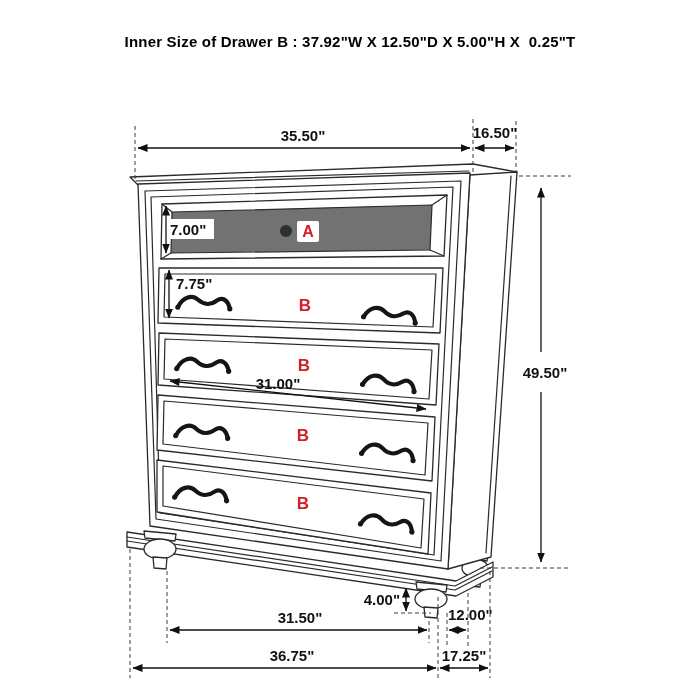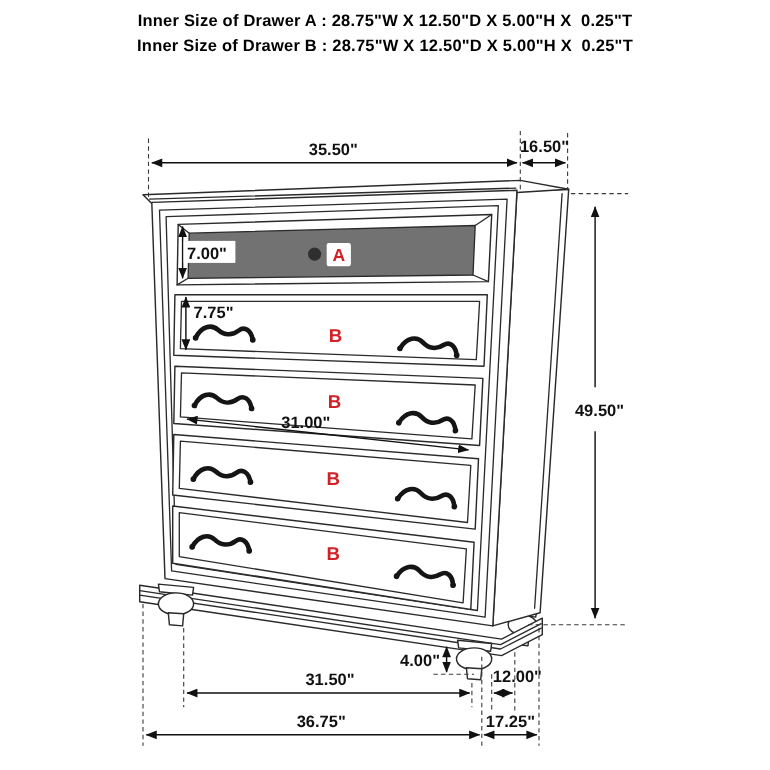--- a/index.html
+++ b/index.html
@@ -17,22 +17,21 @@
   text.d{font:700 15px "Liberation Sans",sans-serif;fill:#111}
   text.lab{font:700 17px "Liberation Sans",sans-serif}
   text.labA{font:700 16px "Liberation Sans",sans-serif}
   .hstroke{fill:none;stroke:#151515;stroke-width:4.2;stroke-linecap:round}
   .hdot{fill:#151515;stroke:none}
 </style>
 </head>
 <body>
 
 <div class="stage">
-  <div class="hdr" id="hdrA">Inner Size of Drawer A : 28.75"W X 12.50"D X 5.00"H X  0.25"T</div>
-  <div class="hdr" id="hdrB">Inner Size of Drawer B : 28.75"W X 12.50"D X 5.00"H X  0.25"T</div>
+  <div class="hdr" id="hdrB">Inner Size of Drawer B : 37.92"W X 12.50"D X 5.00"H X  0.25"T</div>
 
   <svg width="700" height="700" viewBox="0 0 700 700">
     <defs>
       <marker id="mE" orient="auto" markerUnits="userSpaceOnUse" markerWidth="11" markerHeight="9" refX="9.5" refY="4">
         <path d="M0,0L10,4L0,8Z" fill="#111"></path>
       </marker>
       <marker id="mS" orient="auto" markerUnits="userSpaceOnUse" markerWidth="11" markerHeight="9" refX="0.5" refY="4">
         <path d="M10,0L0,4L10,8Z" fill="#111"></path>
       </marker>
       <g id="handle">

